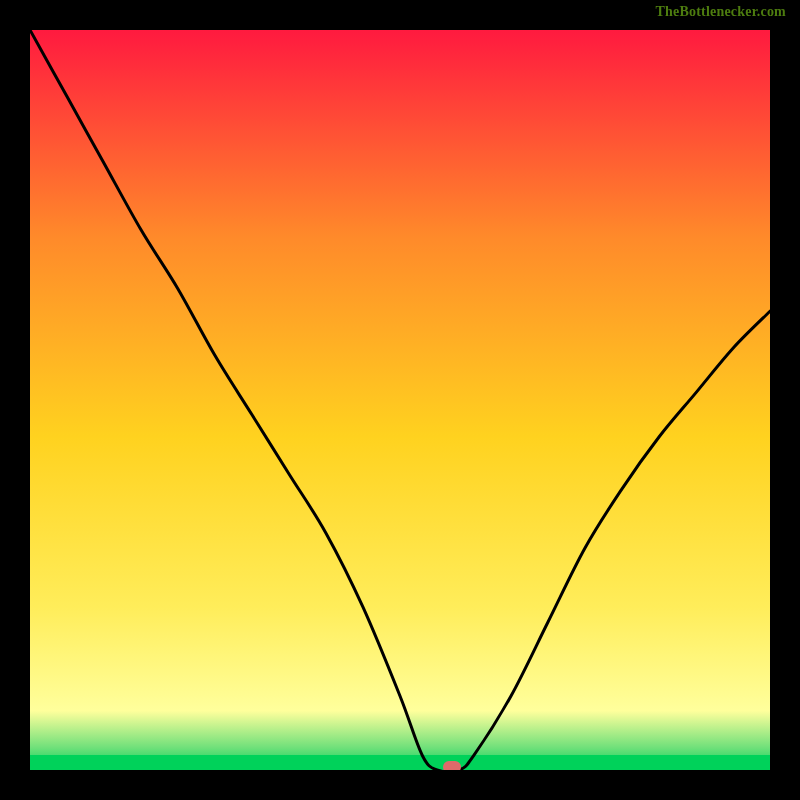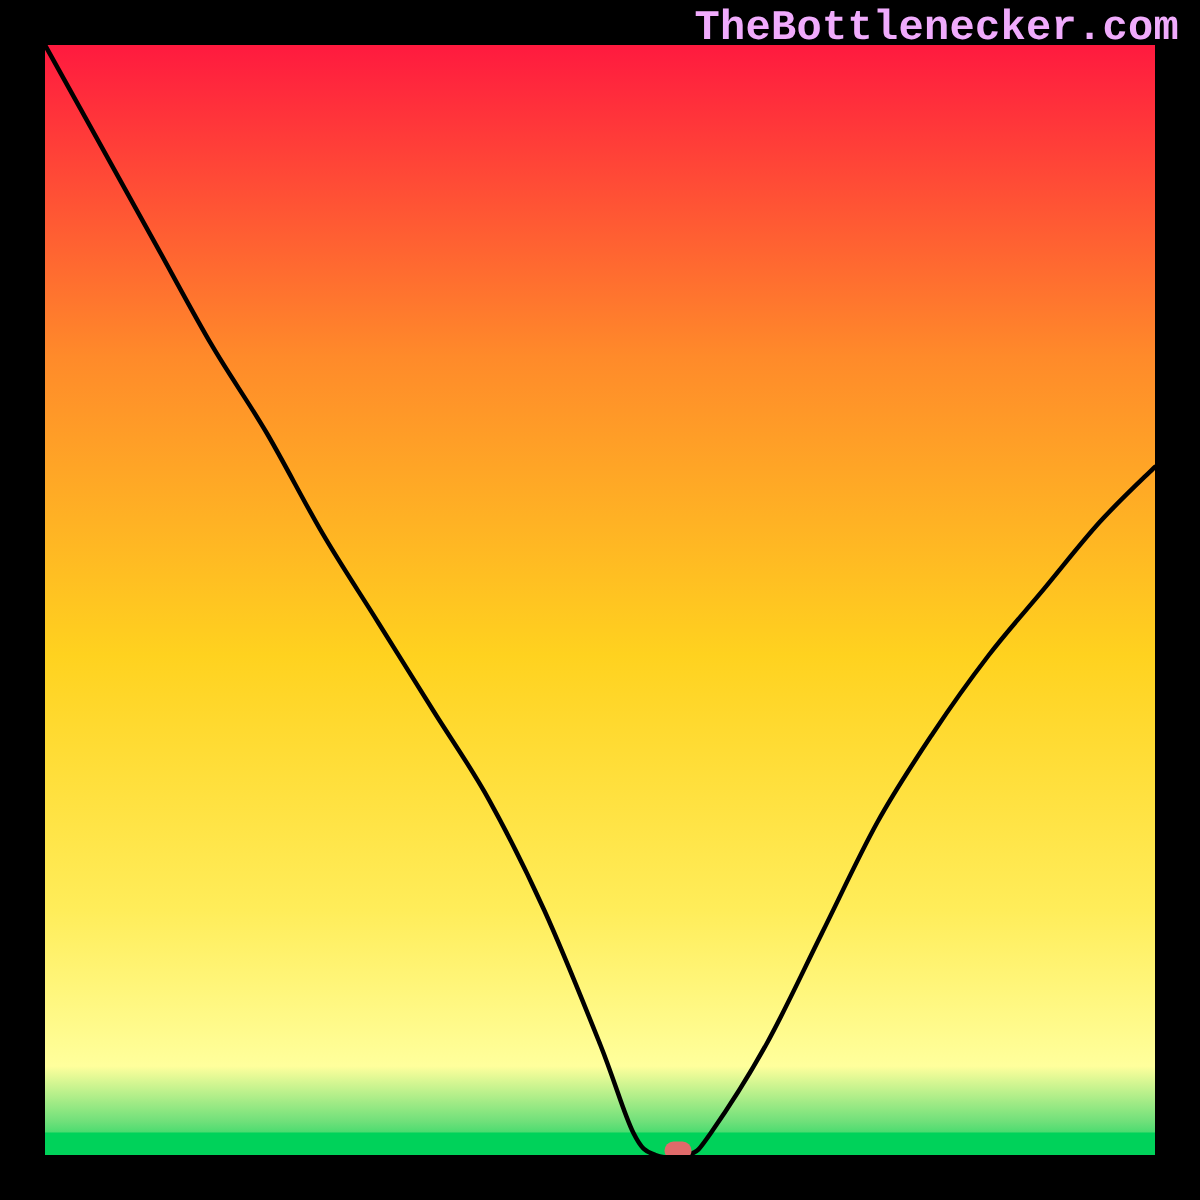--- a/index.html
+++ b/index.html
@@ -47,24 +47,24 @@
     position: absolute;
     width: 18px;
     height: 12px;
     border-radius: 6px;
     transform: translate(-50%, -50%);
   }
   .watermark {
     position: absolute;
     top: 4px;
     right: 14px;
-    font-family: Liberation Mono, monospace;
-    font-size: 28px;
+    font-family: Liberation Serif, serif;
+    font-size: 14px;
     font-weight: 600;
-    color: #f0abfc;
+    color: #4d7c0f;
     letter-spacing: 0.2px;
     pointer-events: none;
   }
 </style>
 </head>
 <body>
 
 <div class="frame">
 
   <div class="plot">

